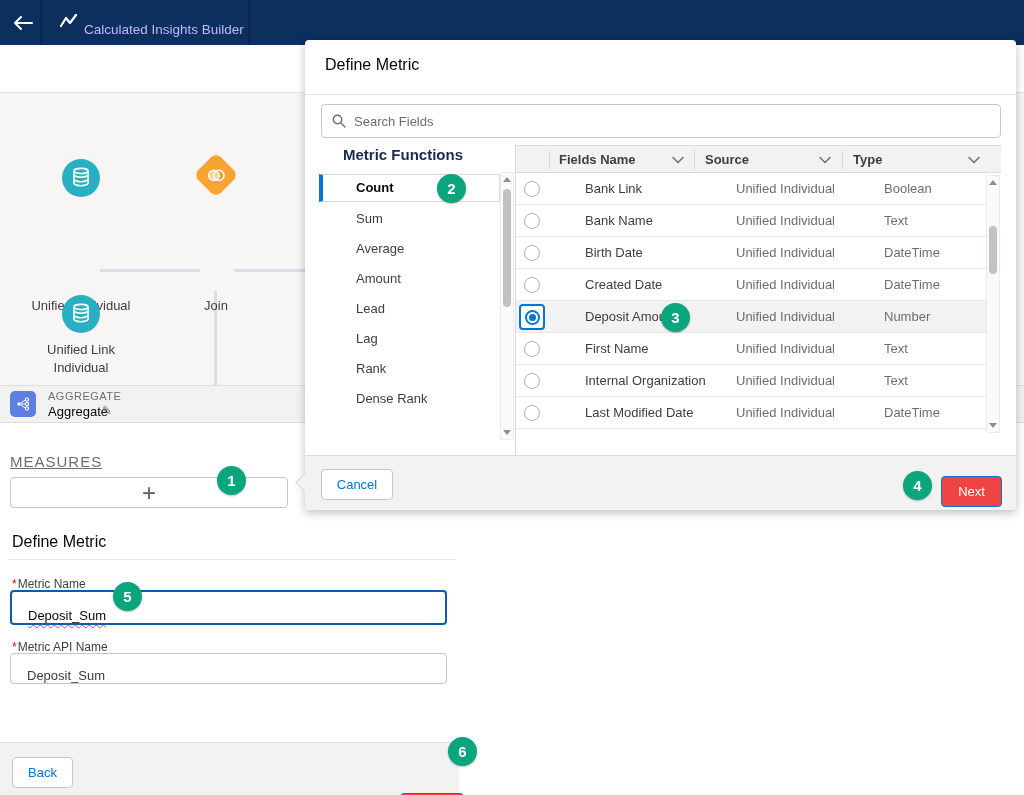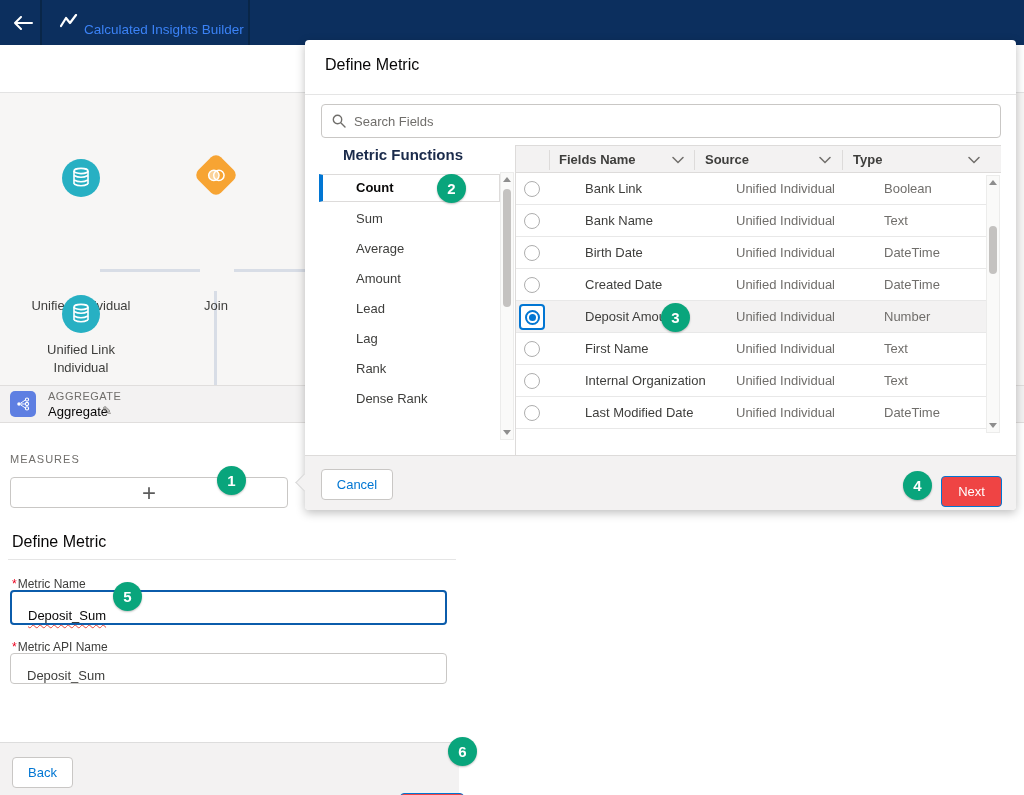--- a/index.html
+++ b/index.html
@@ -5,21 +5,21 @@
   * { margin:0; padding:0; box-sizing:border-box; }
   html,body { background:#fff; }
   body { font-family:"Liberation Sans", sans-serif; }
   #page { position:relative; width:1024px; height:795px; background:#fff; overflow:hidden; }
 
   
   .topbar { position:absolute; left:0; top:0; width:1024px; height:45px; background:#0c2f5e; }
   .topbar .vdiv { position:absolute; top:0; width:2px; height:45px; background:#092648; }
   .back-btn { position:absolute; left:8px; top:0; width:30px; height:45px; display:flex; align-items:center; justify-content:center; color:#fff; cursor:pointer; }
   .tb-icon { position:absolute; left:60px; top:14px; }
-  .tb-title { position:absolute; left:84px; top:0; height:59px; display:flex; align-items:center; color:#3b82f6; font-size:13.5px; }
+  .tb-title { position:absolute; left:84px; top:0; height:59px; display:flex; align-items:center; color:#c4b5fd; font-size:13.5px; }
 
   
   .subheader { position:absolute; left:0; top:45px; width:1024px; height:48px; background:#fff; border-bottom:1px solid #e3e3e3; }
 
   
   .canvas { position:absolute; left:0; top:93px; width:1024px; height:292px; background:#f7f6f5; }
   .conn { position:absolute; background:#d8dde6; }
   .elbow { position:absolute; left:100px; top:198px; width:117px; height:120px;
            border-right:3px solid #d8dde6; border-bottom:3px solid #d8dde6; border-bottom-right-radius:14px; }
   .node-circle { position:absolute; width:38px; height:38px; border-radius:50%; background:#27b0c3; display:flex; align-items:center; justify-content:center; }
@@ -27,21 +27,21 @@
   .node-label { position:absolute; font-size:13px; color:#3e3e3c; text-align:center; line-height:18px; }
 
   
   .agg-row { position:absolute; left:0; top:385px; width:1024px; height:38px; background:#f3f2f2; border-top:1px solid #e0dedd; border-bottom:1px solid #e0dedd; }
   .agg-icon { position:absolute; left:10px; top:5px; width:26px; height:26px; border-radius:5px; background:#5e7fe2; display:flex; align-items:center; justify-content:center; }
   .agg-type { position:absolute; left:48px; top:4px; font-size:11px; color:#706e6b; letter-spacing:.5px; }
   .agg-name { position:absolute; left:48px; top:18px; font-size:13px; color:#080707; }
   .pencil { position:absolute; left:102px; top:18px; font-size:12px; color:#706e6b; cursor:pointer; }
 
   
-  .measures-label { position:absolute; left:10px; top:453px; font-size:11px; color:#706e6b; letter-spacing:1px; }
+  .measures-label { position:absolute; left:10px; top:453px; font-size:15px; color:#706e6b; letter-spacing:1px;text-decoration:underline; }
   .plus-box { position:absolute; left:10px; top:477px; width:278px; height:31px; background:#fff; border:1px solid #c9c7c5; border-radius:4px; display:flex; align-items:center; justify-content:center; cursor:pointer; }
   .plus-box span { font-size:24px; font-weight:300; color:#5c5c5c; line-height:24px; }
 
   
   .badge { position:absolute; width:29px; height:29px; border-radius:50%; background:#09a57c; color:#fff; font-size:15px; font-weight:bold; display:flex; align-items:center; justify-content:center; z-index:30; box-shadow:0 1px 2px rgba(0,0,0,.25); }
 
   
   .modal { position:absolute; left:305px; top:40px; width:711px; height:470px; background:#fff; border-radius:4px; box-shadow:0 3px 10px rgba(0,0,0,.25); z-index:10; }
   .modal-title { position:absolute; left:20px; top:16px; font-size:16px; color:#080707; }
   .modal-hr { position:absolute; left:0; top:54px; width:711px; height:1px; background:#e5e5e5; }

